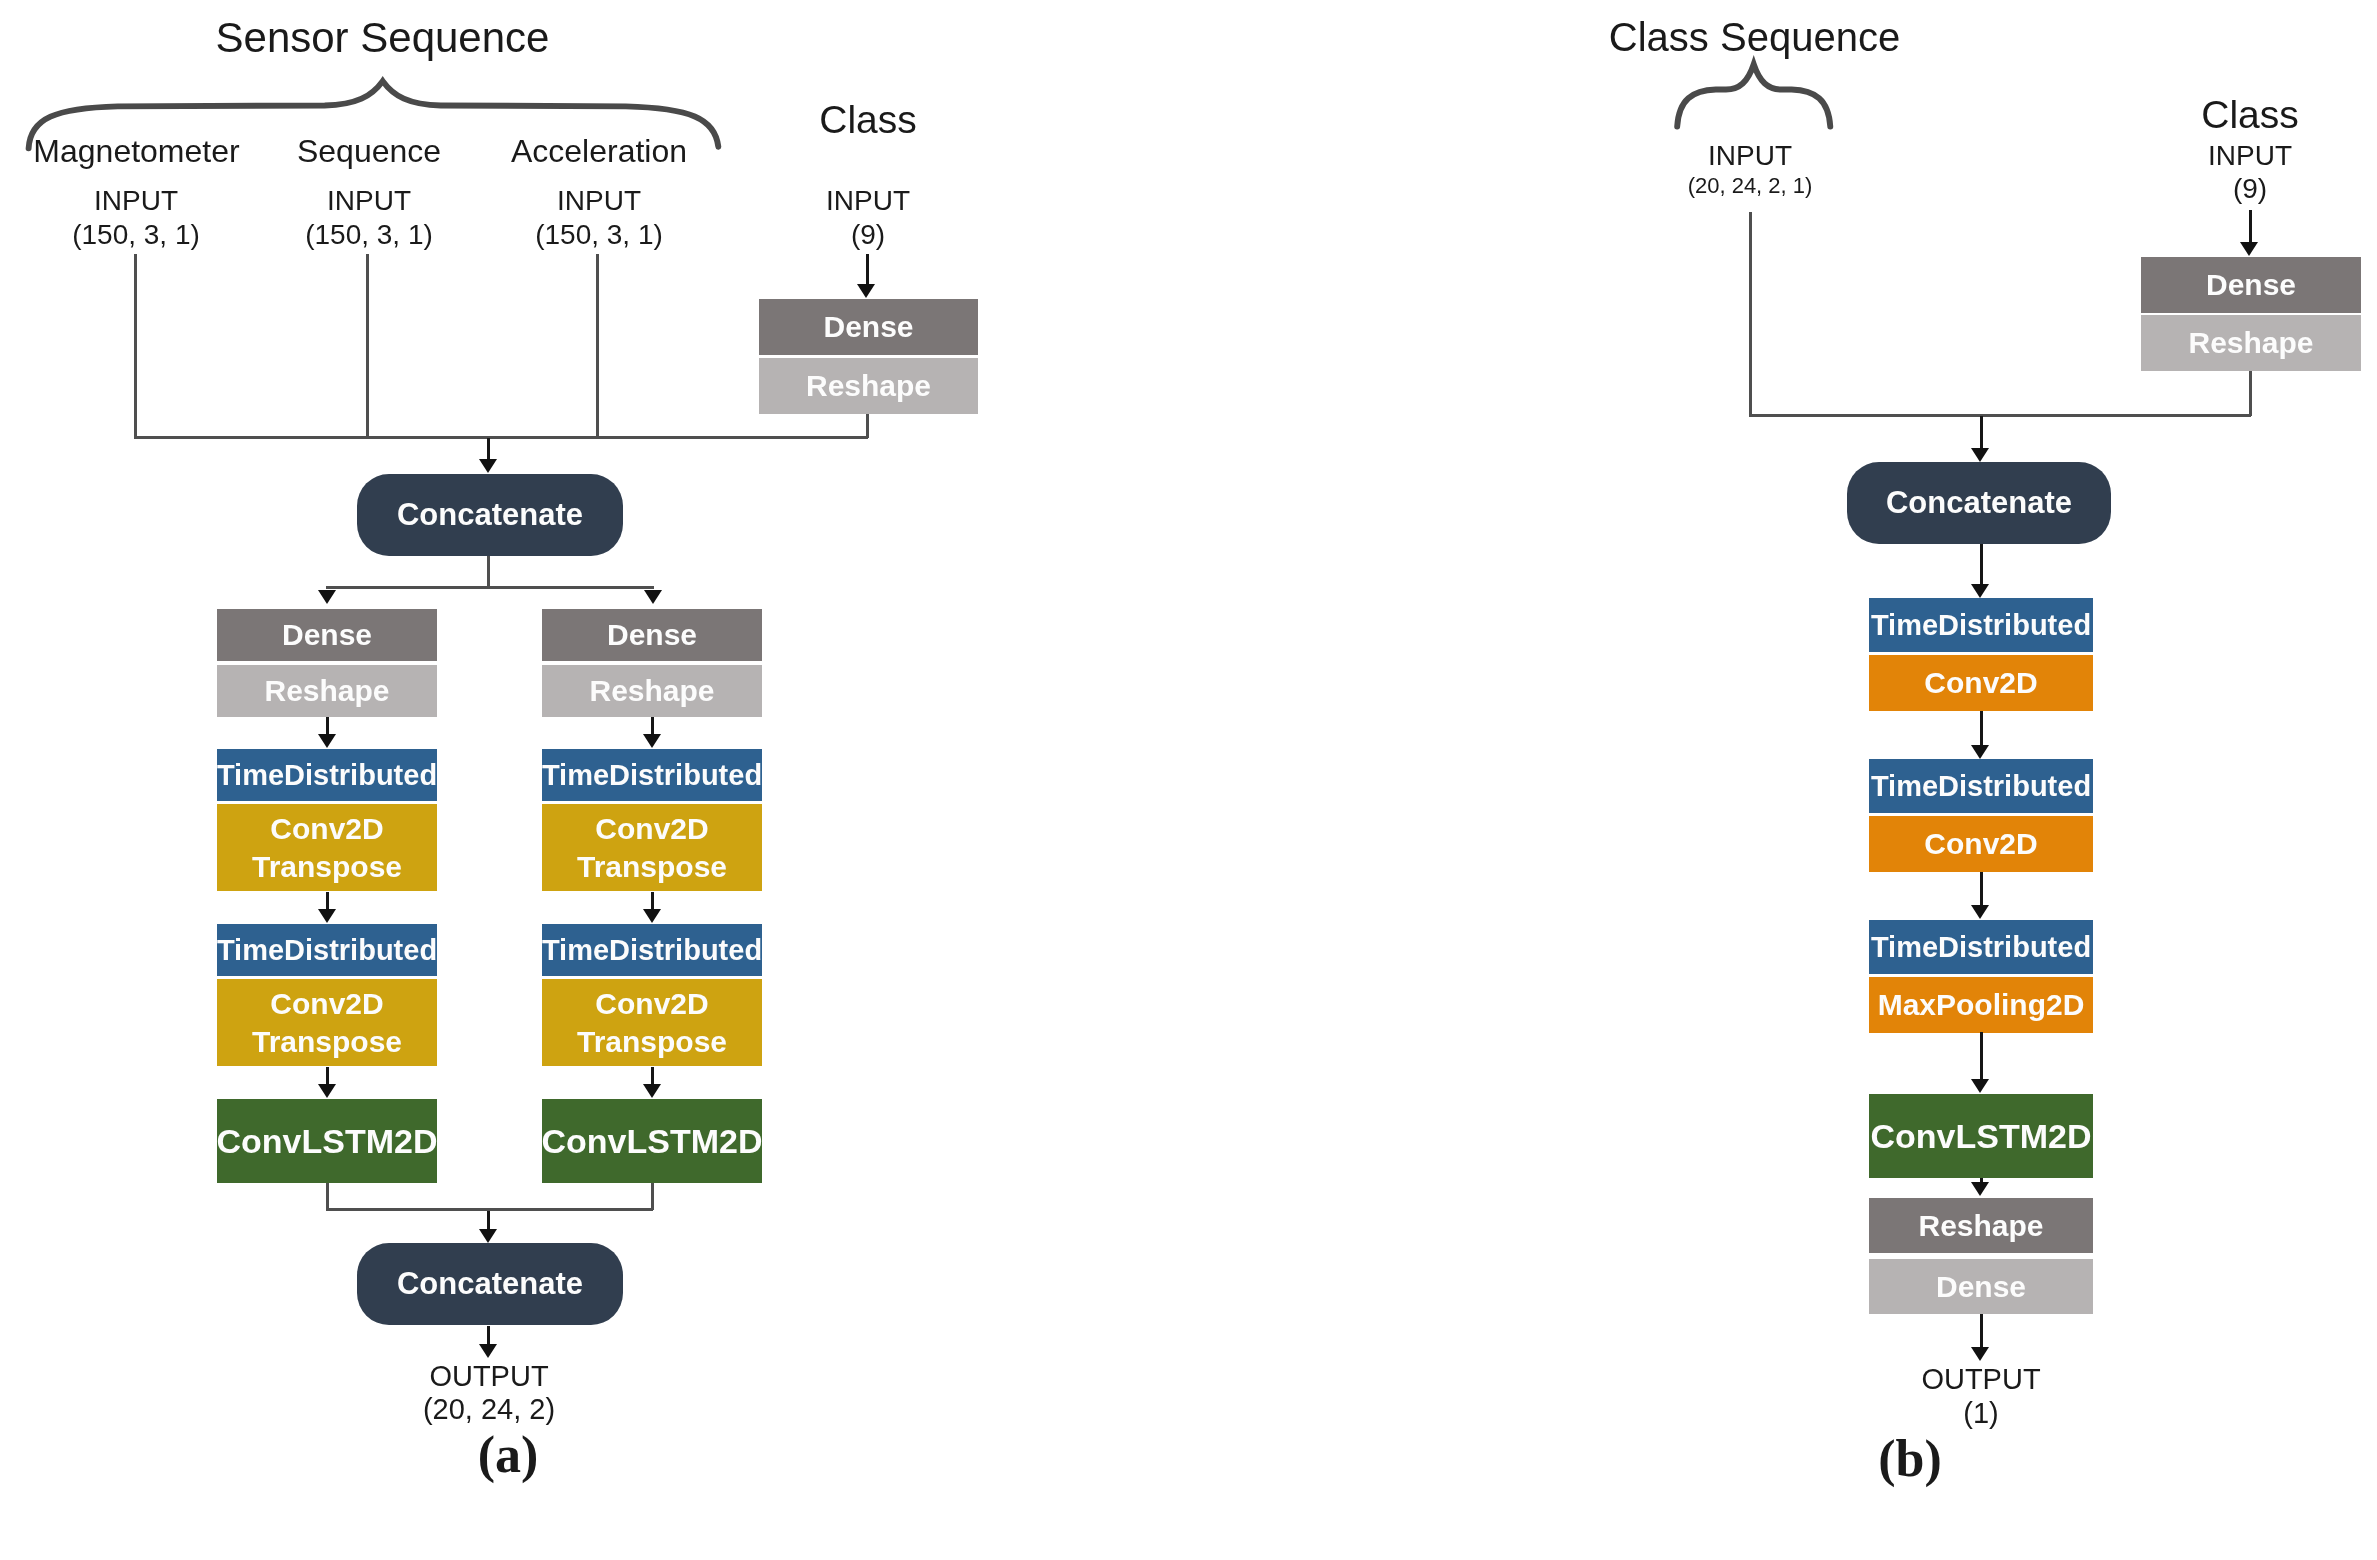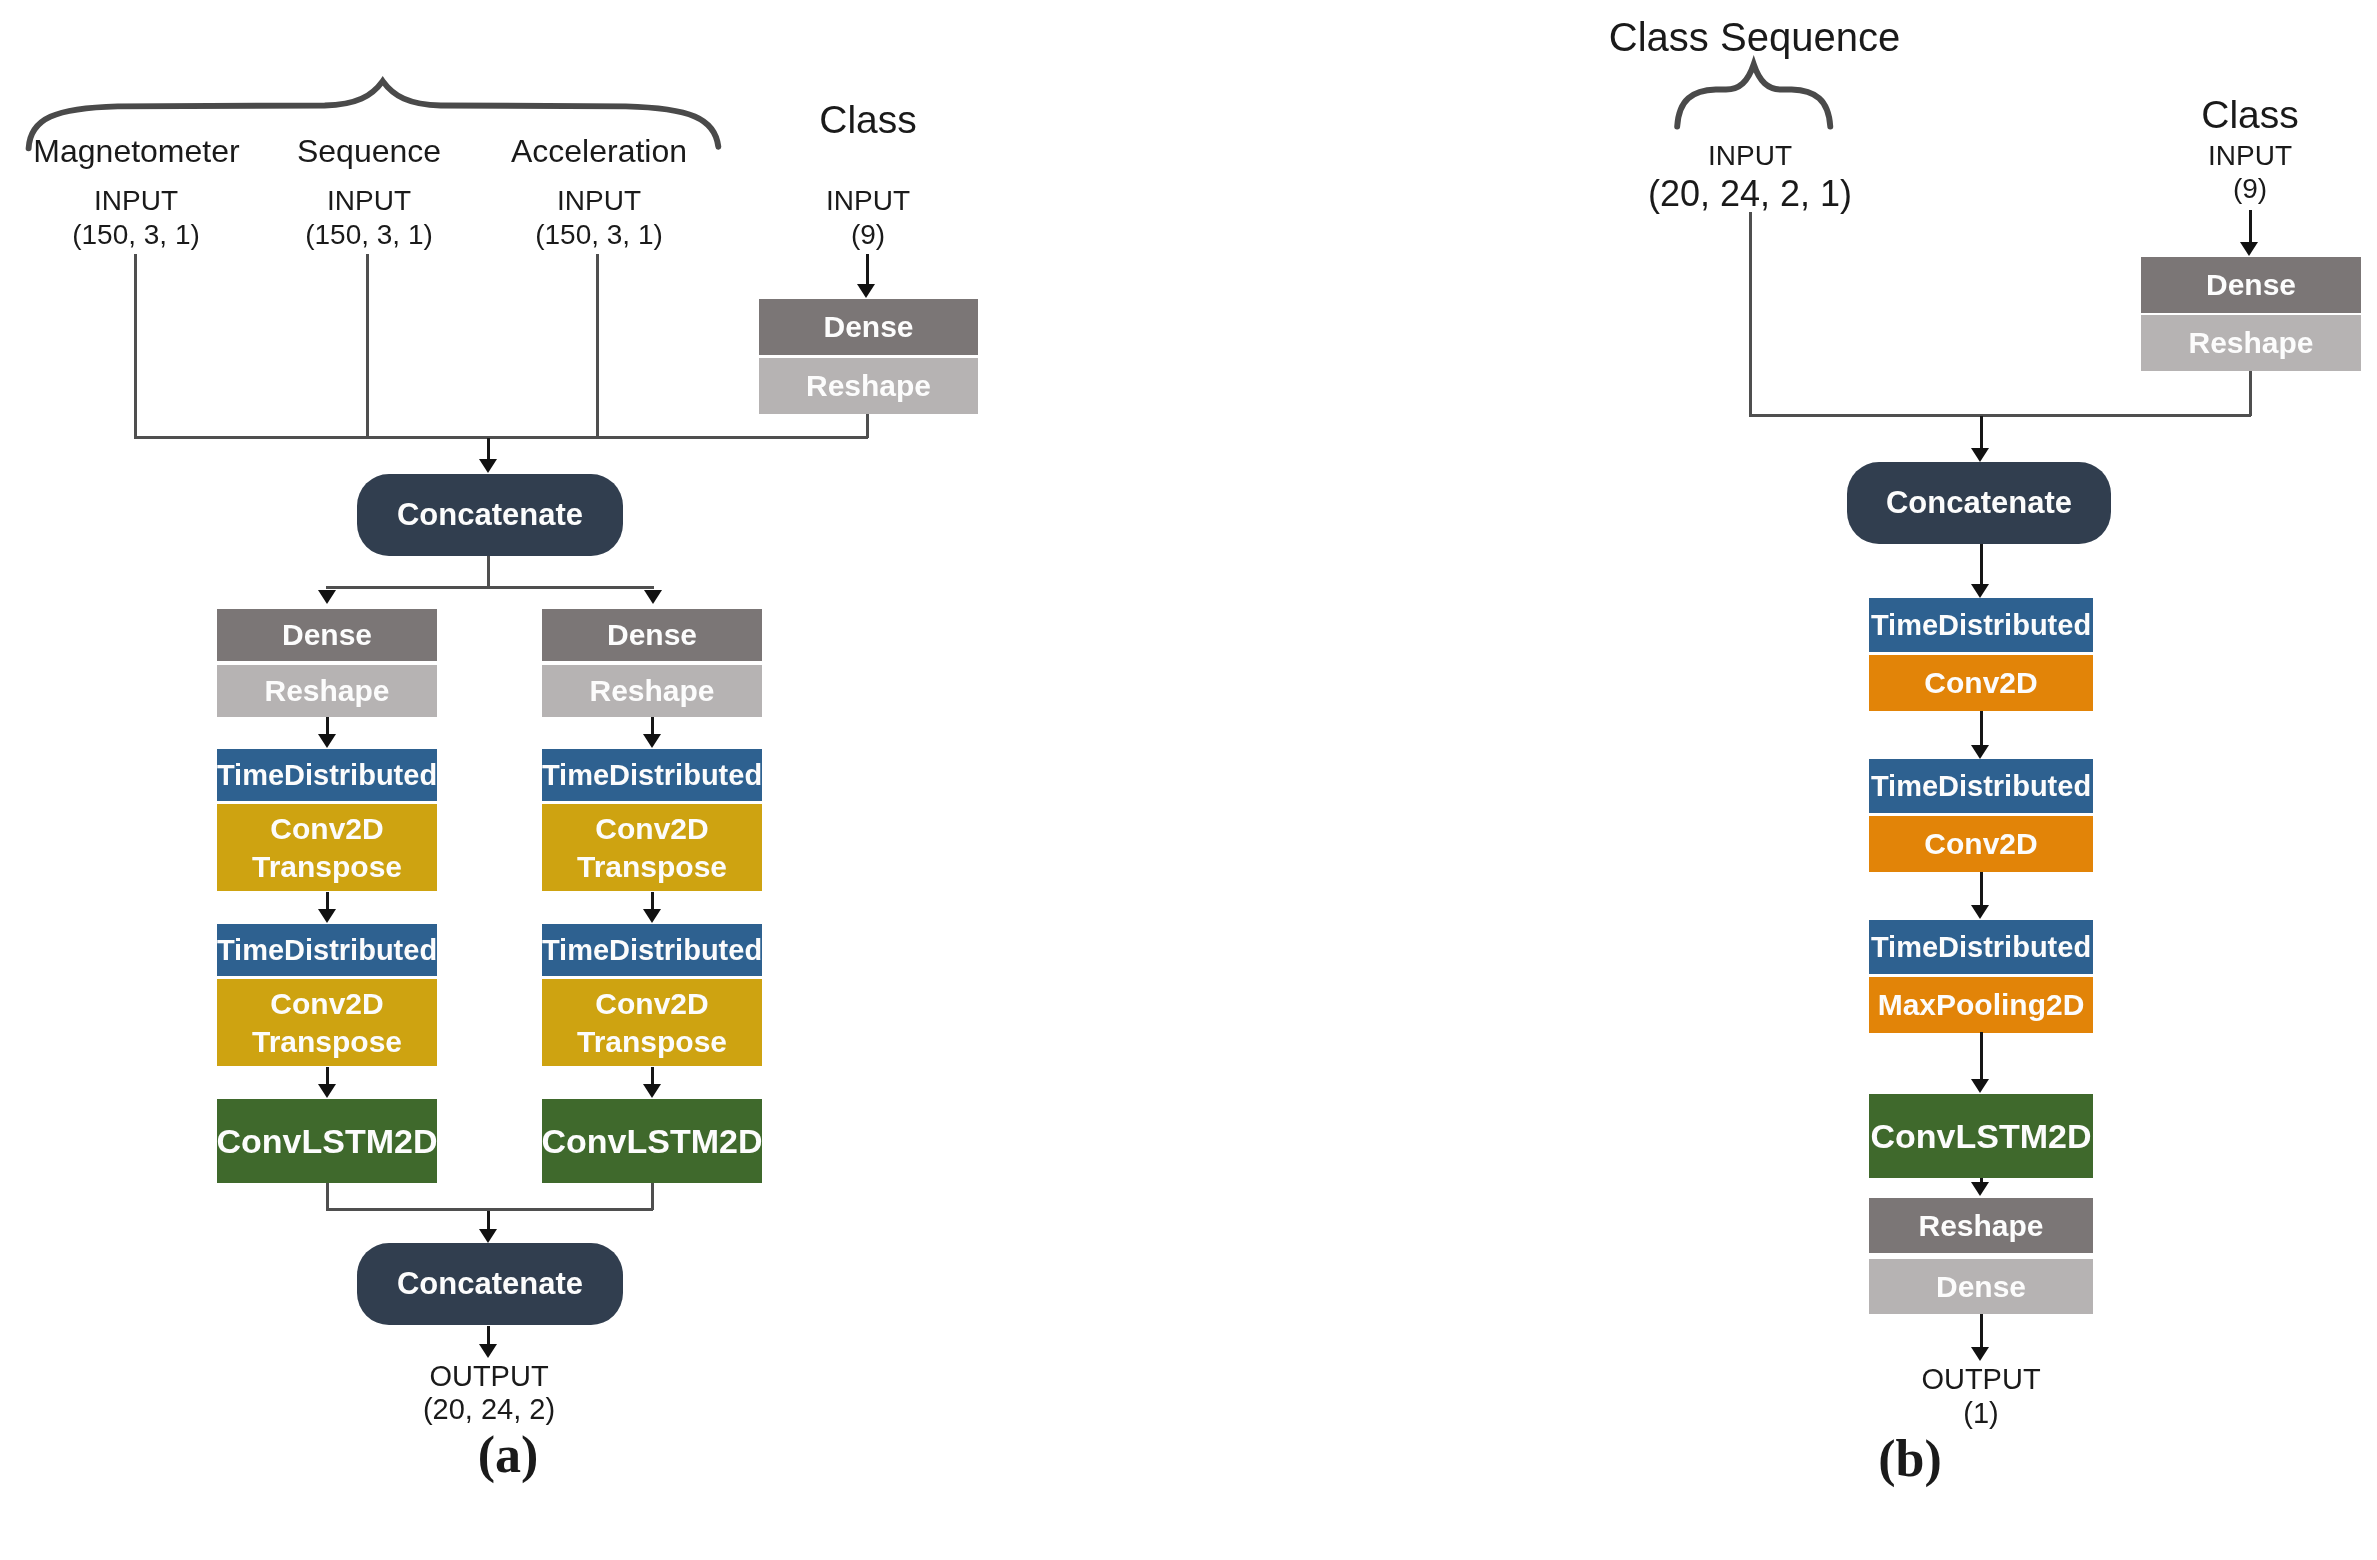--- a/index.html
+++ b/index.html
@@ -24,20 +24,21 @@
 
 <div id="fig">
 
   <svg class="overlay" width="2377" height="1561" viewBox="0 0 2826 1855">
     <path d="M 34 176 C 36 140 66 128 140 126 L 386 125 C 424 124 442 114 455 96
              C 468 114 486 124 524 125 L 744 126 C 820 128 850 140 854 174" fill="none" stroke="#4a4a4a" stroke-width="7" stroke-linecap="round"></path>
     <path d="M 1994 150 C 1996 118 2012 107 2040 106 L 2052 106 C 2068 106 2078 97 2085 76
              C 2092 97 2102 106 2118 106 L 2130 106 C 2158 107 2174 118 2176 150" fill="none" stroke="#4a4a4a" stroke-width="7" stroke-linecap="round"></path>
   </svg>
 
+  <div class="t" style="left:172px;top:13.5px;width:421px;font-size:42px;">Sensor Sequence</div>
 
   <div class="t" style="left:18.5px;top:133px;width:236px;font-size:32px;">Magnetometer</div>
   <div class="t" style="left:251px;top:133px;width:236px;font-size:32px;">Sequence</div>
   <div class="t" style="left:481px;top:133px;width:236px;font-size:32px;">Acceleration</div>
 
   <div class="t" style="left:742px;top:98px;width:252px;font-size:39px;">Class</div>
 
   <div class="t" style="left:35px;top:185px;width:202px;font-size:28px;">INPUT</div>
   <div class="t" style="left:268px;top:185px;width:202px;font-size:28px;">INPUT</div>
   <div class="t" style="left:498px;top:185px;width:202px;font-size:28px;">INPUT</div>
@@ -110,21 +111,21 @@
   <div class="vl blk" style="left:487px;top:1326px;height:18.5px;"></div>
   <div class="ah" style="left:479px;top:1344px;"></div>
   <div class="t" style="left:363px;top:1360px;width:252px;font-size:29px;">OUTPUT</div>
   <div class="t" style="left:363px;top:1393px;width:252px;font-size:29px;">(20, 24, 2)</div>
   <div class="t serif" style="left:382px;top:1425px;width:252px;font-size:52px;">(a)</div>
 
   <div class="t" style="left:1544px;top:13.5px;width:421px;font-size:40px;">Class Sequence</div>
   <div class="t" style="left:2124px;top:93px;width:252px;font-size:39px;">Class</div>
 
   <div class="t" style="left:1649px;top:140px;width:202px;font-size:28px;">INPUT</div>
-  <div class="t" style="left:1624px;top:173px;width:252px;font-size:36px;">(20, 24, 2, 1)</div>
+  <div class="t" style="left:1624px;top:173px;width:252px;font-size:22px;">(20, 24, 2, 1)</div>
   <div class="t" style="left:2149px;top:140px;width:202px;font-size:28px;">INPUT</div>
   <div class="t" style="left:2149px;top:173px;width:202px;font-size:28px;">(9)</div>
 
   <div class="vl gray" style="left:1749px;top:212px;height:204px;"></div>
   <div class="vl blk" style="left:2249px;top:210px;height:32px;"></div>
   <div class="ah" style="left:2240px;top:242px;"></div>
   <div class="box dk" style="left:2141px;top:257px;width:220px;height:56px;font-size:30px;">Dense</div>
   <div class="box lt" style="left:2141px;top:315px;width:220px;height:56px;font-size:30px;">Reshape</div>
   <div class="vl gray" style="left:2249px;top:371px;height:45px;"></div>
 

